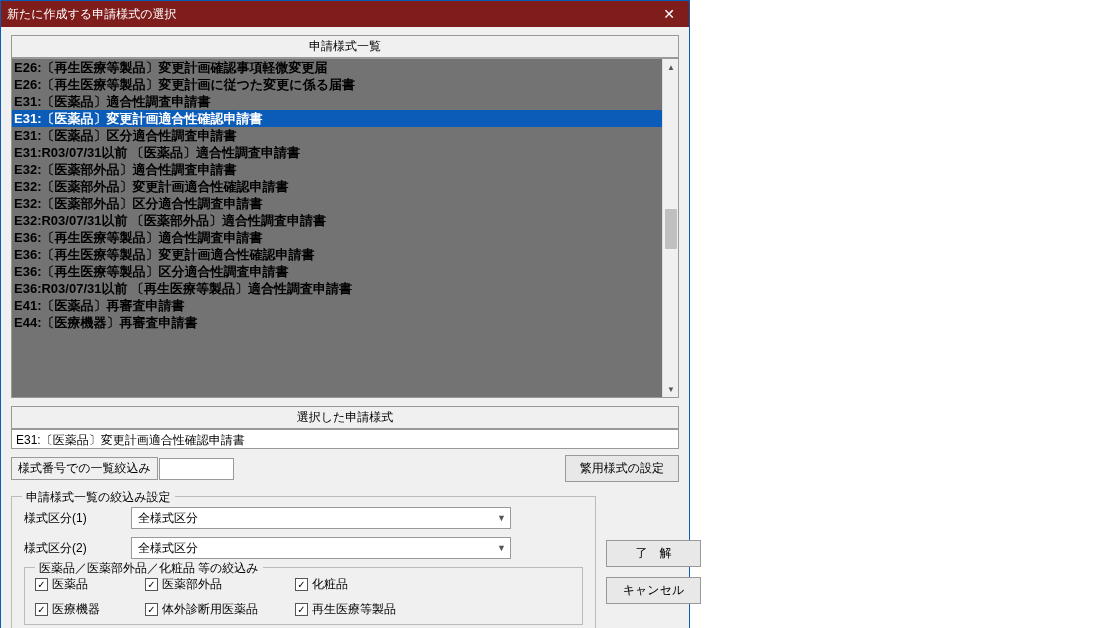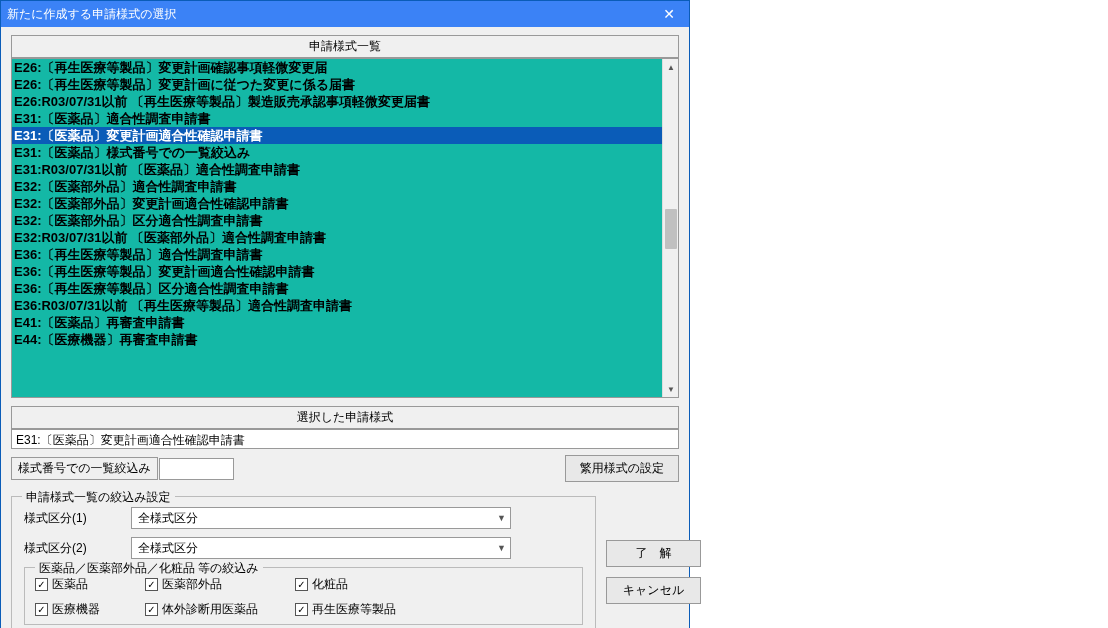--- a/index.html
+++ b/index.html
@@ -7,21 +7,21 @@
       font-family: "MS UI Gothic", "Meiryo", sans-serif;
       font-size: 12px;
       background: #fff;
     }
     .window {
       width: 690px;
       border: 1px solid #0a5cb8;
       background: #f0f0f0;
     }
     .titlebar {
-      background: #3b82f6;
+      background: #7f1d1d;
       color: #fff;
       height: 26px;
       display: flex;
       align-items: center;
       justify-content: space-between;
       padding-left: 6px;
     }
     .titlebar-text { font-size: 12px; }
     .close-btn {
       width: 40px;
@@ -39,21 +39,21 @@
     .section-header {
       text-align: center;
       font-size: 12px;
       padding: 2px 0;
       border: 1px solid #999;
       background: #f0f0f0;
       margin-bottom: 0;
     }
     .listbox-wrap {
       border: 1px solid #999;
-      background: #14b8a6;
+      background: #737373;
       height: 340px;
       overflow: hidden;
       position: relative;
       display: flex;
     }
     .listbox {
       flex: 1;
       overflow-y: auto;
       overflow-x: hidden;
     }
@@ -230,24 +230,23 @@
     </div>
   </div>
 
   <div class="content">
 
     <div class="section-header">申請様式一覧</div>
     <div class="listbox-wrap">
       <div class="listbox" id="listbox">
           <div class="list-item">E26:〔再生医療等製品〕変更計画確認事項軽微変更届</div>
           <div class="list-item">E26:〔再生医療等製品〕変更計画に従つた変更に係る届書</div>
-          <div class="list-item">E26:R03/07/31以前 〔再生医療等製品〕製造販売承認事項軽微変更届書</div>
           <div class="list-item">E31:〔医薬品〕適合性調査申請書</div>
           <div class="list-item selected">E31:〔医薬品〕変更計画適合性確認申請書</div>
-          <div class="list-item">E31:〔医薬品〕様式番号での一覧絞込み</div>
+          <div class="list-item">E31:〔医薬品〕区分適合性調査申請書</div>
           <div class="list-item">E31:R03/07/31以前 〔医薬品〕適合性調査申請書</div>
           <div class="list-item">E32:〔医薬部外品〕適合性調査申請書</div>
           <div class="list-item">E32:〔医薬部外品〕変更計画適合性確認申請書</div>
           <div class="list-item">E32:〔医薬部外品〕区分適合性調査申請書</div>
           <div class="list-item">E32:R03/07/31以前 〔医薬部外品〕適合性調査申請書</div>
           <div class="list-item">E36:〔再生医療等製品〕適合性調査申請書</div>
           <div class="list-item">E36:〔再生医療等製品〕変更計画適合性確認申請書</div>
           <div class="list-item">E36:〔再生医療等製品〕区分適合性調査申請書</div>
           <div class="list-item">E36:R03/07/31以前 〔再生医療等製品〕適合性調査申請書</div>
           <div class="list-item">E41:〔医薬品〕再審査申請書</div>

